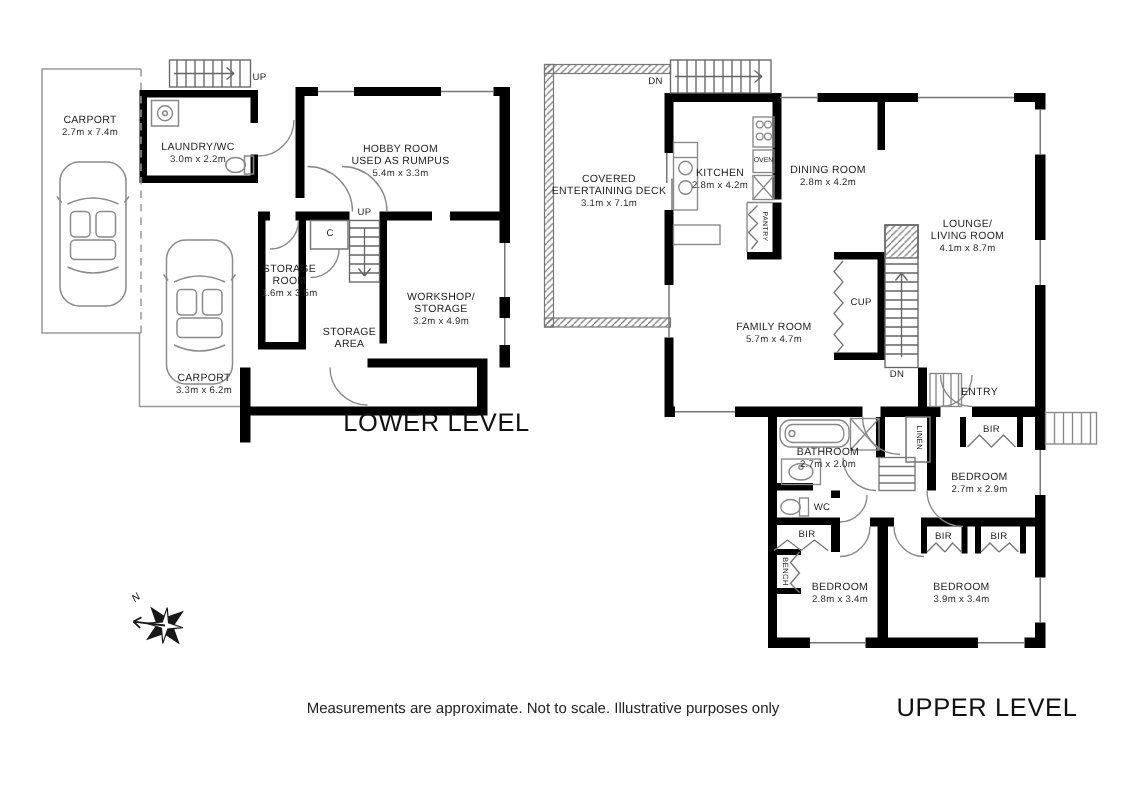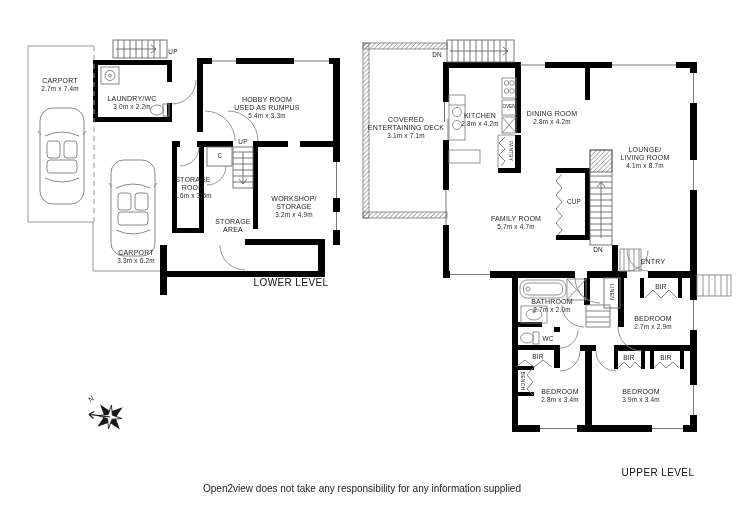--- a/index.html
+++ b/index.html
@@ -6,21 +6,21 @@
   #canvas{position:relative;width:750px;height:530px;background:#fff;overflow:hidden;
           font-family:"Liberation Sans",sans-serif;}
   #plan-svg{position:absolute;left:0;top:0;}
   .lbl{position:absolute;transform:translate(-50%,-50%);font-size:7px;line-height:8px;
        text-align:center;color:#1d1d1d;white-space:nowrap;letter-spacing:.2px;}
   .lbl .dims{font-size:6.4px;color:#2b2b2b;}
   .sm{font-size:6.4px;}
   .xs{font-size:4.6px;letter-spacing:0;}
   .vlbl{position:absolute;transform:translate(-50%,-50%) rotate(90deg);font-size:5px;
         color:#1d1d1d;white-space:nowrap;letter-spacing:.3px;}
-  .level{position:absolute;transform:translate(-50%,-50%);font-size:10px;color:#111;
+  .level{position:absolute;transform:translate(-50%,-50%);font-size:17px;color:#111;
          white-space:nowrap;letter-spacing:.4px;}
   .footer-line{position:absolute;transform:translate(-50%,-50%);font-size:10px;color:#222;
          white-space:nowrap;}
   .north{position:absolute;transform:translate(-50%,-50%) rotate(-38deg);font-size:7px;color:#111;font-style:italic;}
 </style>
 </head>
 <body>
 
 <div id="canvas">
 
@@ -274,15 +274,15 @@
     <div>BEDROOM</div>
     <div class="dims">2.8m x 3.4m</div>
   </div>
   <div class="lbl" style="left:641px;top:396px">
     <div>BEDROOM</div>
     <div class="dims">3.9m x 3.4m</div>
   </div>
   <div class="level" style="left:658px;top:472px">UPPER LEVEL</div>
 
   <div class="north" style="left:91px;top:399px">N</div>
-  <div class="footer-line" style="left:362px;top:488px">Open2view does not take any responsibility for any information supplied</div>
+  <div class="footer-line" style="left:362px;top:473px">Measurements are approximate. Not to scale. Illustrative purposes only</div>
 
 </div>
 
 </body></html>

